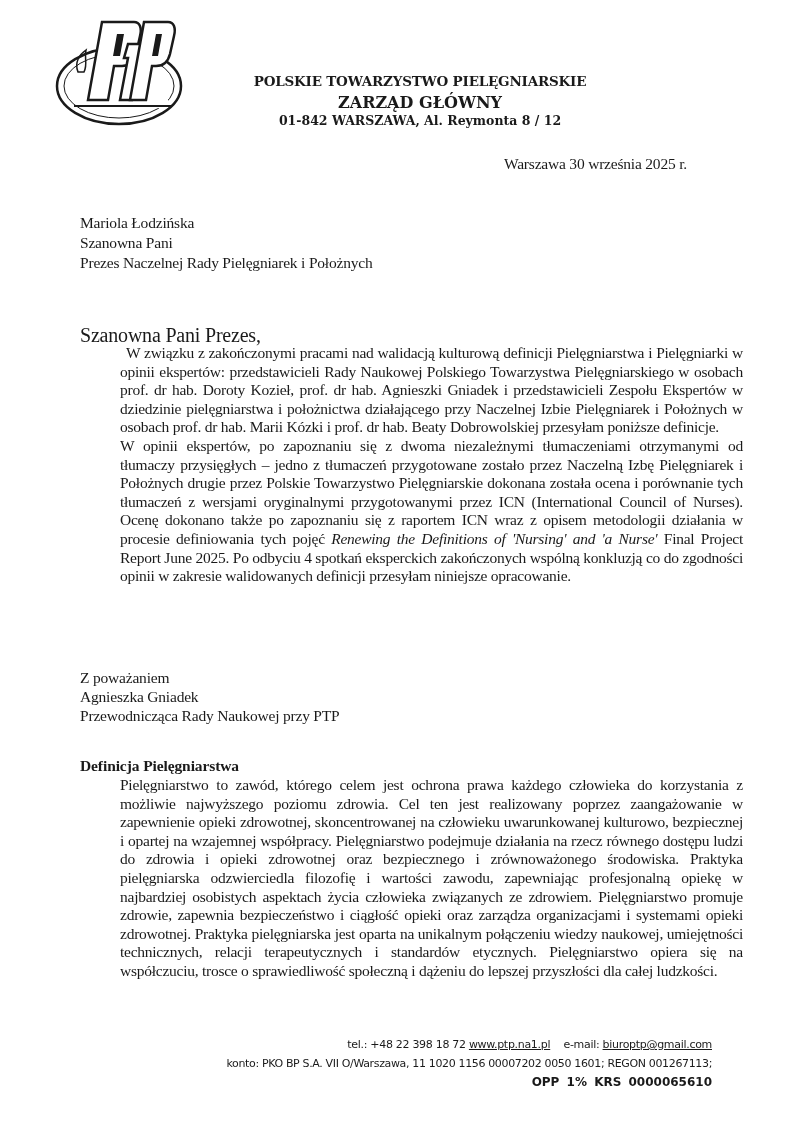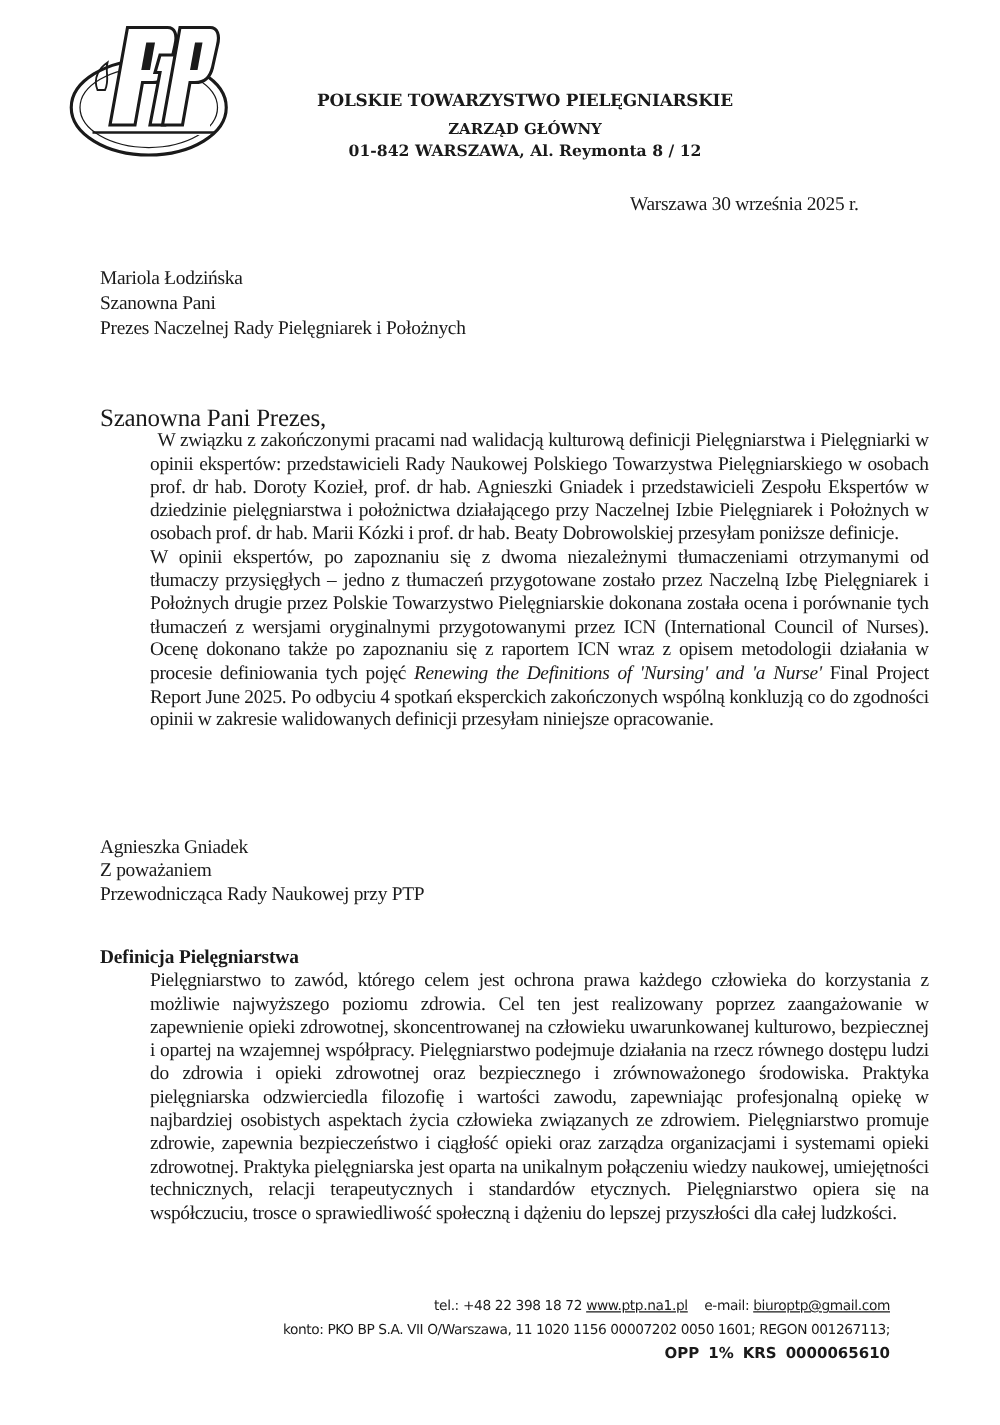--- a/index.html
+++ b/index.html
@@ -7,21 +7,21 @@
       width: 800px; height: 1140px; position: relative; overflow: hidden;
       color: #1a1a1a;
       font-family: "Liberation Serif", serif;
     }
     .logo { position: absolute; left: 44px; top: 14px; width: 150px; height: 112px; }
     .letterhead {
       position: absolute; left: 200px; top: 22px; width: 440px; text-align: center;
       font-family: "DejaVu Serif", serif; font-weight: bold; color: #1a1a1a;
     }
     .lh-line1 { font-size: 13.5px; letter-spacing: -0.2px; line-height: 22px; margin-top: 48px; }
-    .lh-line2 { font-size: 12px; line-height: 18px; margin-top: 2px; }
+    .lh-line2 { font-size: 16px; line-height: 18px; margin-top: 2px; }
     .lh-line3 { font-size: 12.5px; line-height: 18px; }
     .lh-line4 { font-size: 13.5px; line-height: 22px; margin-top: 4px; letter-spacing: -0.3px; }
 
     .date {
       position: absolute; left: 504px; top: 155px; font-size: 15.5px; letter-spacing: -0.2px;
     }
     .addressee { position: absolute; left: 80px; top: 213px; font-size: 15.5px; line-height: 20px; letter-spacing: -0.2px; }
     .salutation { position: absolute; left: 80px; top: 324px; font-size: 20px; letter-spacing: -0.2px; }
 
     .body-text {
@@ -84,22 +84,22 @@
 </div>
 
 <div class="salutation">Szanowna Pani Prezes,</div>
 
 <div class="body-text p1">
   <p><span class="indent"></span><span>W związku z zakończonymi pracami nad  walidacją kulturową definicji Pielęgniarstwa i Pielęgniarki w opinii ekspertów: przedstawicieli Rady Naukowej Polskiego Towarzystwa Pielęgniarskiego w osobach prof. dr hab. Doroty Kozieł, prof. dr hab. Agnieszki Gniadek i przedstawicieli Zespołu Ekspertów w dziedzinie pielęgniarstwa i położnictwa działającego przy Naczelnej Izbie Pielęgniarek i Położnych w osobach prof. dr hab. Marii Kózki i prof. dr hab. Beaty Dobrowolskiej przesyłam poniższe definicje.</span></p>
   <p><span>W opinii ekspertów, po zapoznaniu się z dwoma niezależnymi tłumaczeniami otrzymanymi od tłumaczy przysięgłych – jedno z tłumaczeń przygotowane zostało przez Naczelną Izbę Pielęgniarek i Położnych drugie przez Polskie Towarzystwo Pielęgniarskie dokonana została ocena i porównanie tych tłumaczeń z wersjami oryginalnymi przygotowanymi przez ICN (International Council of Nurses). Ocenę dokonano także po zapoznaniu się z raportem ICN wraz z opisem metodologii działania w procesie definiowania tych pojęć </span><em>Renewing the Definitions of 'Nursing' and 'a Nurse'</em><span> Final Project Report June 2025. Po odbyciu 4 spotkań eksperckich zakończonych wspólną konkluzją co do zgodności opinii w zakresie walidowanych definicji przesyłam niniejsze opracowanie.</span></p>
 </div>
 
 <div class="closing">
+  <div>Z poważaniem</div>
   <div>Agnieszka Gniadek</div>
-  <div>Z poważaniem</div>
   <div>Przewodnicząca Rady Naukowej przy PTP</div>
 </div>
 
 <div class="def-heading">Definicja Pielęgniarstwa</div>
 <div class="body-text def">
   <p>Pielęgniarstwo to zawód, którego celem jest ochrona prawa każdego człowieka do korzystania z możliwie najwyższego poziomu zdrowia. Cel ten jest realizowany poprzez zaangażowanie w zapewnienie opieki zdrowotnej, skoncentrowanej na człowieku uwarunkowanej kulturowo, bezpiecznej i opartej na wzajemnej współpracy. Pielęgniarstwo podejmuje działania na rzecz równego dostępu ludzi do zdrowia i opieki  zdrowotnej oraz bezpiecznego i zrównoważonego środowiska. Praktyka pielęgniarska odzwierciedla filozofię i wartości zawodu, zapewniając profesjonalną opiekę w najbardziej osobistych aspektach życia człowieka związanych ze zdrowiem. Pielęgniarstwo promuje zdrowie, zapewnia bezpieczeństwo i ciągłość opieki oraz zarządza organizacjami i systemami opieki zdrowotnej. Praktyka pielęgniarska jest oparta na unikalnym połączeniu wiedzy naukowej, umiejętności technicznych, relacji terapeutycznych i standardów etycznych. Pielęgniarstwo opiera się na współczuciu, trosce o sprawiedliwość społeczną i dążeniu do lepszej przyszłości dla całej ludzkości.</p>
 </div>
 
 <div class="footer">
   <div class="ft1">

